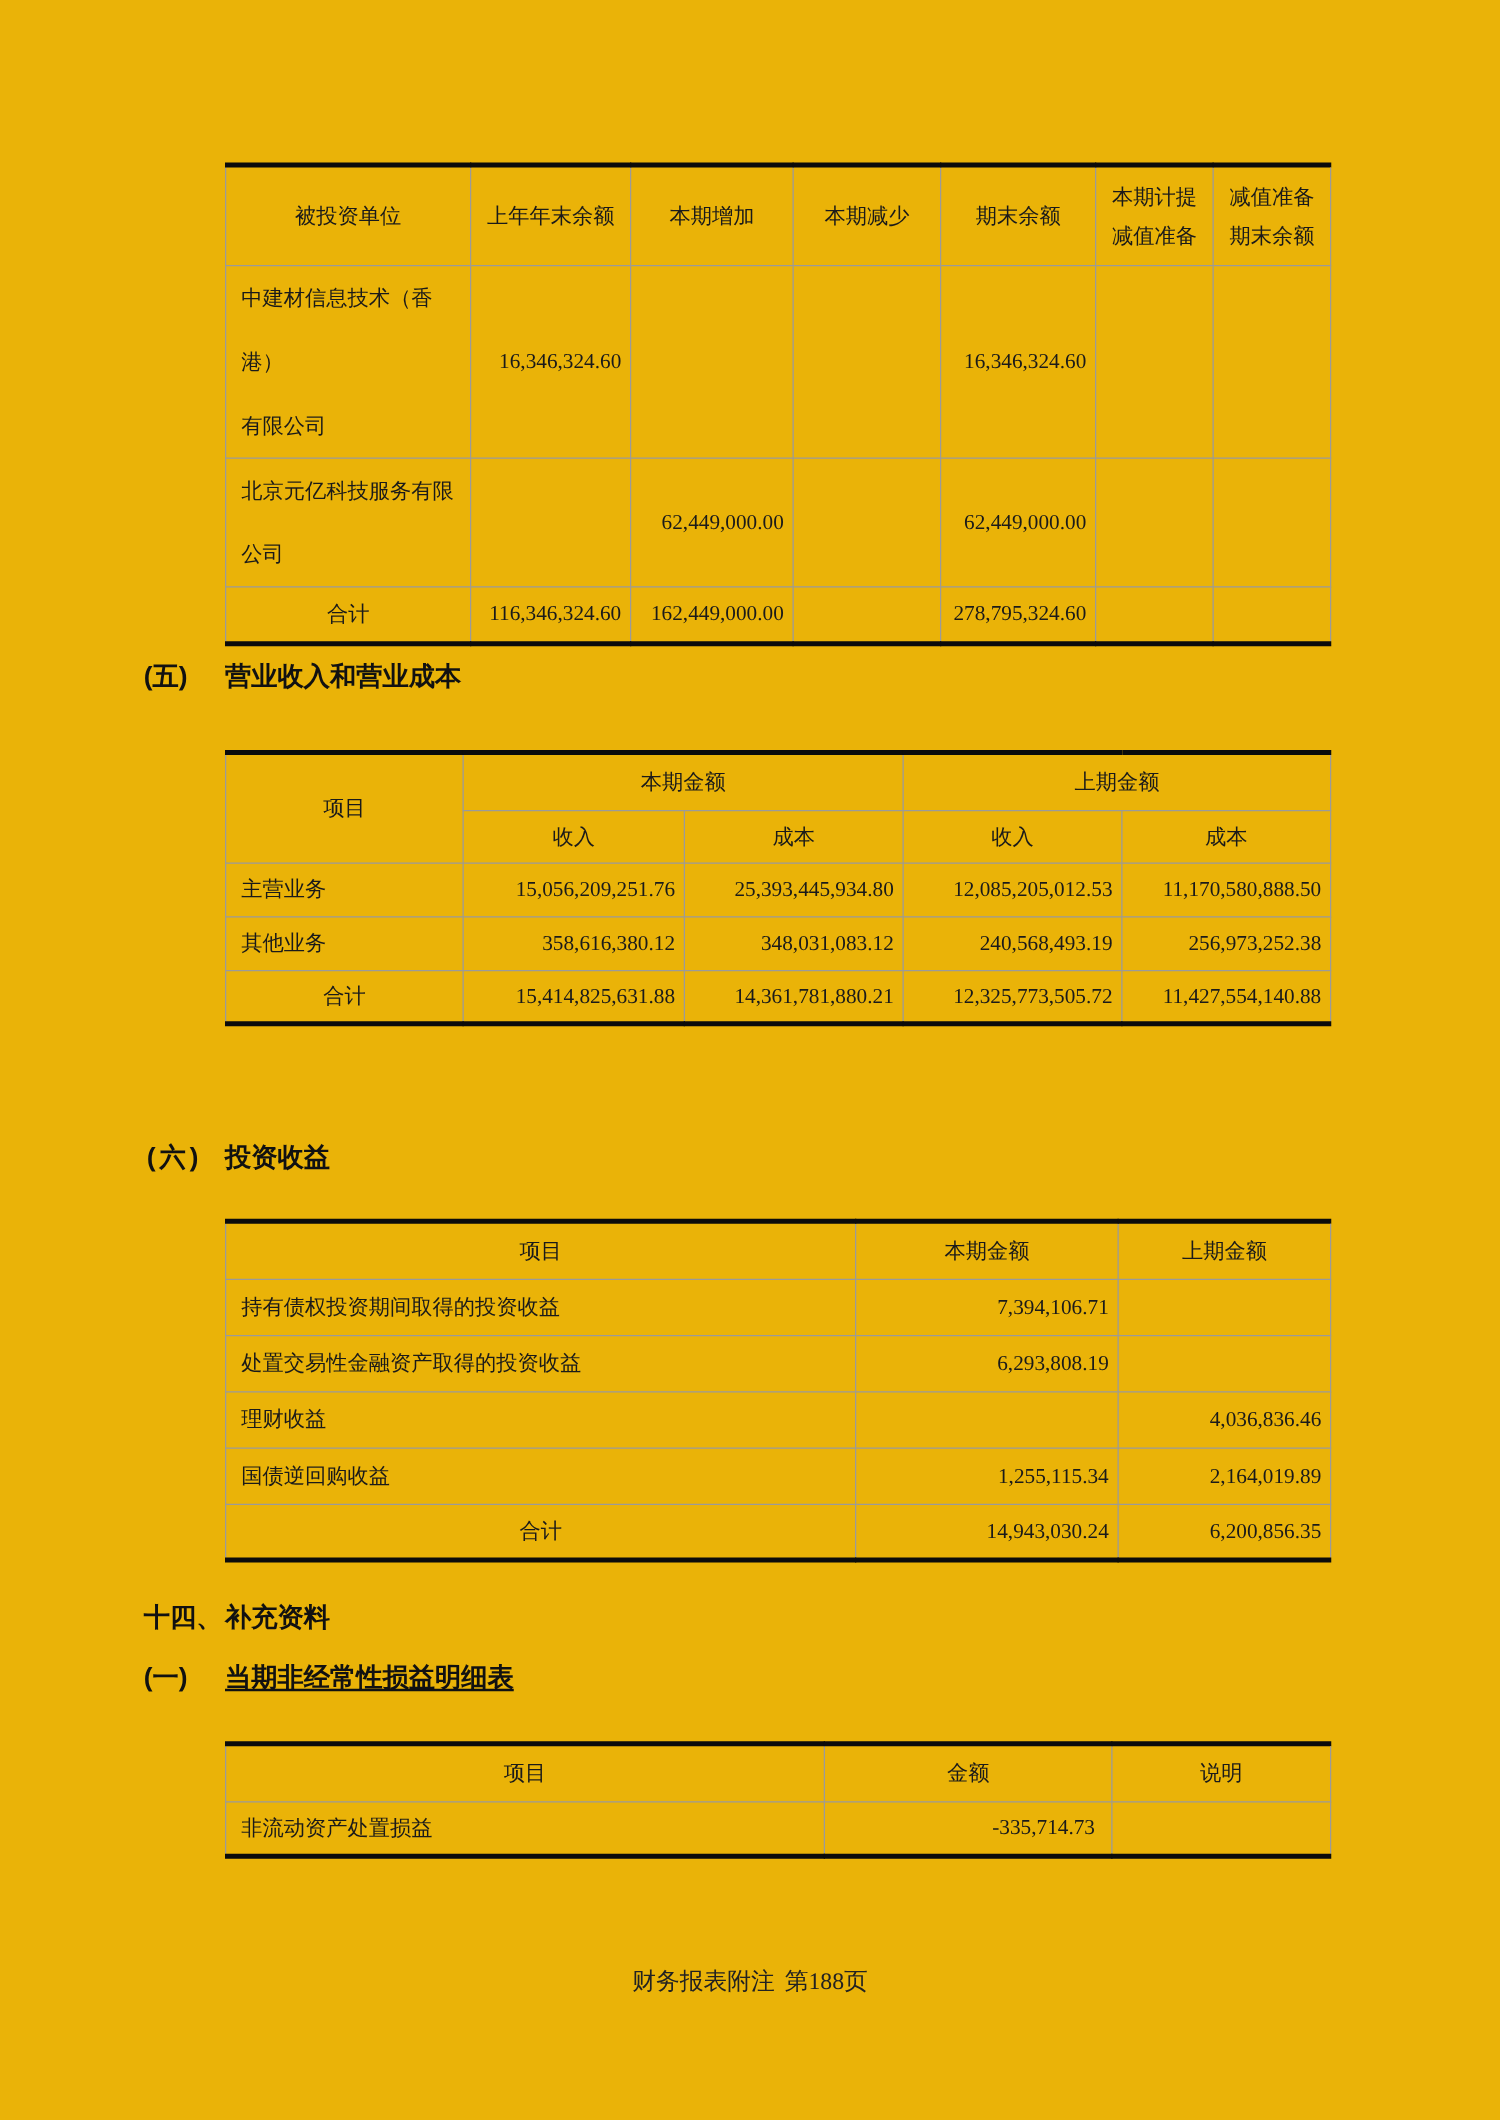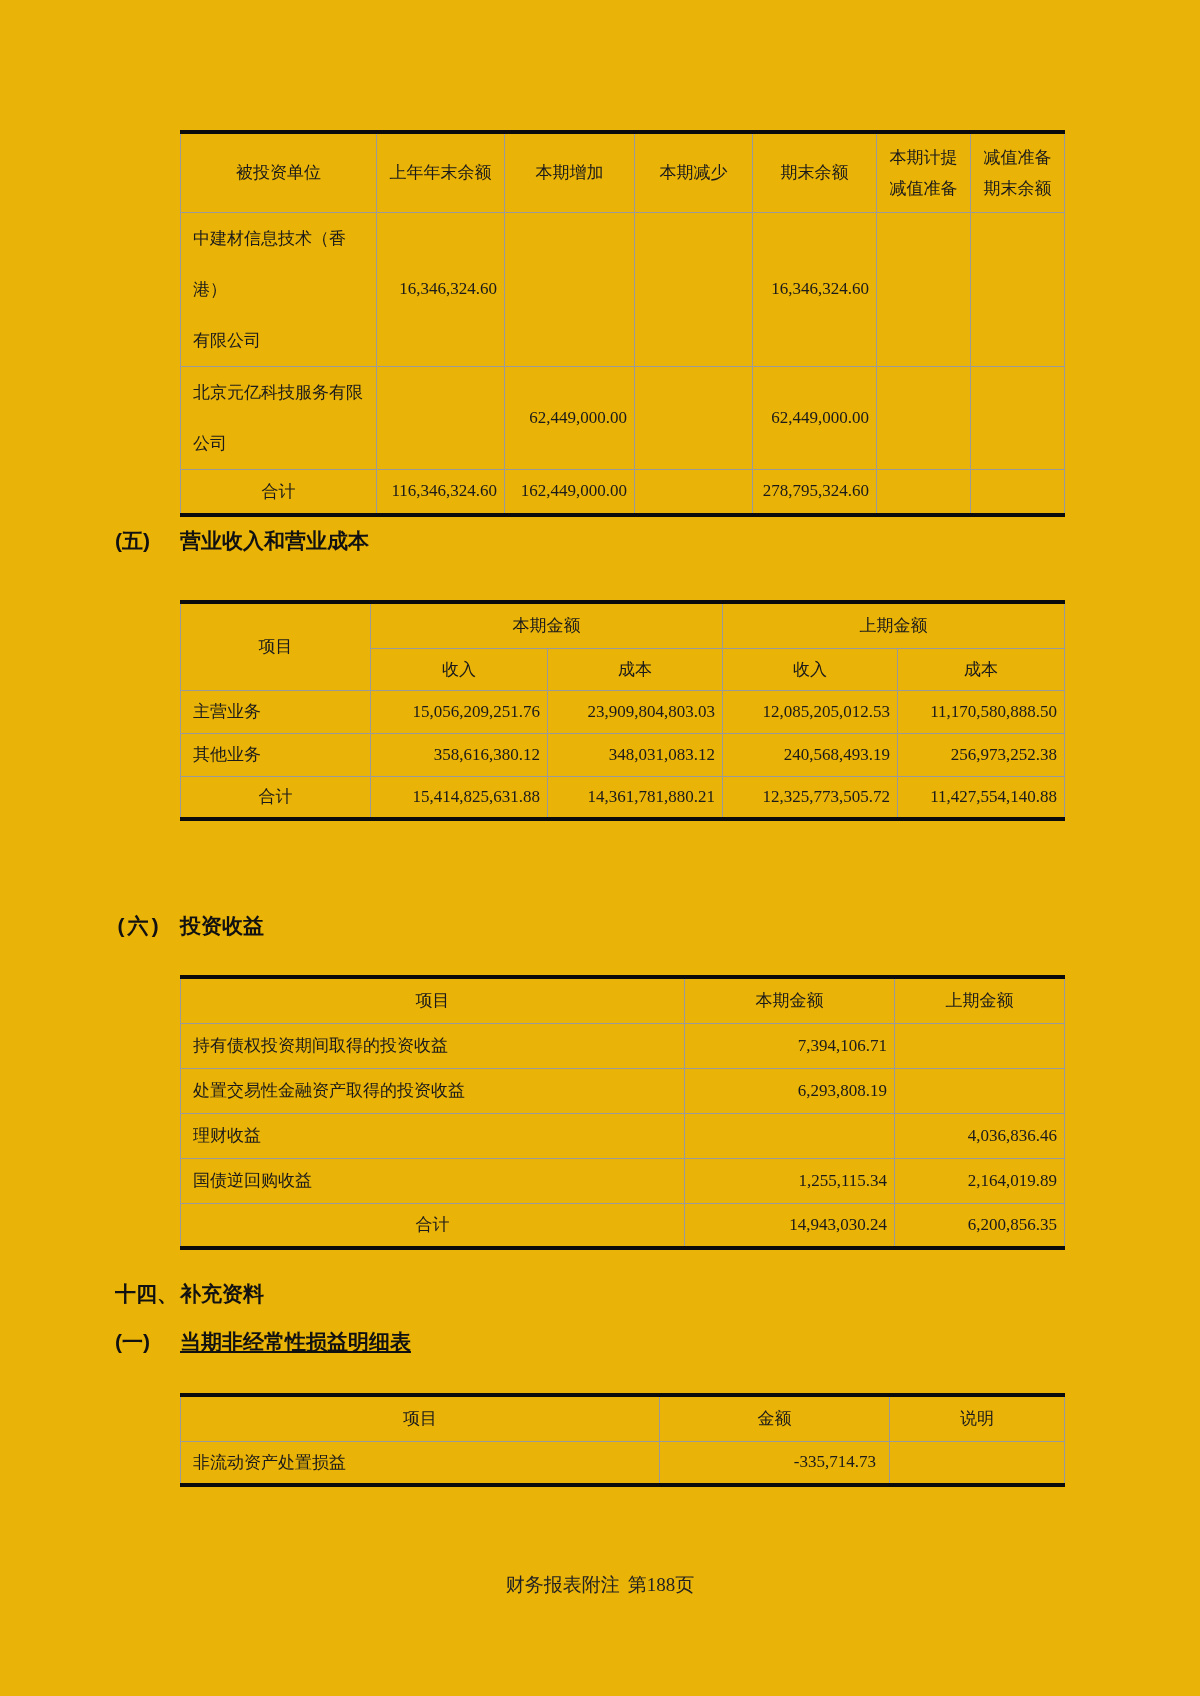--- a/index.html
+++ b/index.html
@@ -133,21 +133,21 @@
       </tr>
       <tr style="height:42px">
         <th class="ctr">收入</th>
         <th class="ctr">成本</th>
         <th class="ctr">收入</th>
         <th class="ctr">成本</th>
       </tr>
       <tr style="height:43px">
         <td class="lbl">主营业务</td>
         <td class="num">15,056,209,251.76</td>
-        <td class="num">23,909,804,803.03</td>
+        <td class="num">25,393,445,934.80</td>
         <td class="num">12,085,205,012.53</td>
         <td class="num">11,170,580,888.50</td>
       </tr>
       <tr style="height:43px">
         <td class="lbl">其他业务</td>
         <td class="num">358,616,380.12</td>
         <td class="num">348,031,083.12</td>
         <td class="num">240,568,493.19</td>
         <td class="num">256,973,252.38</td>
       </tr>

